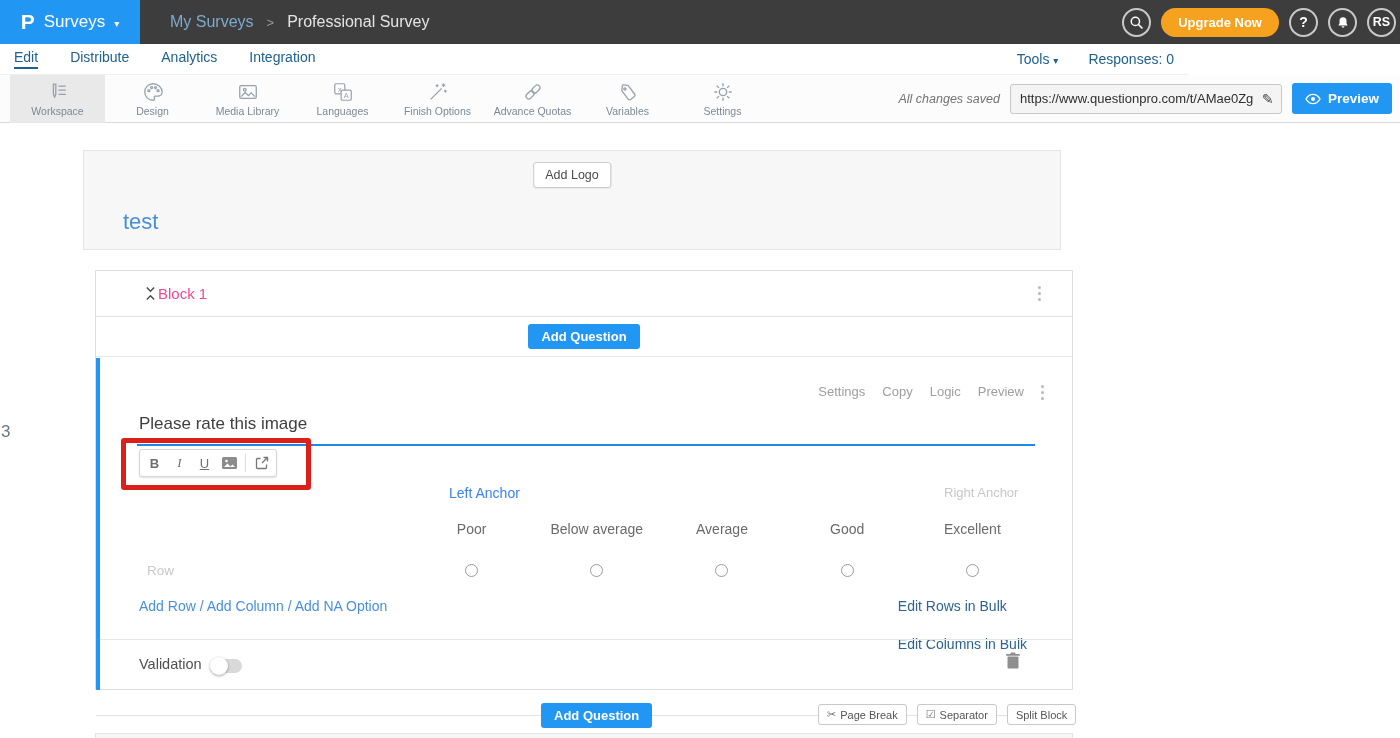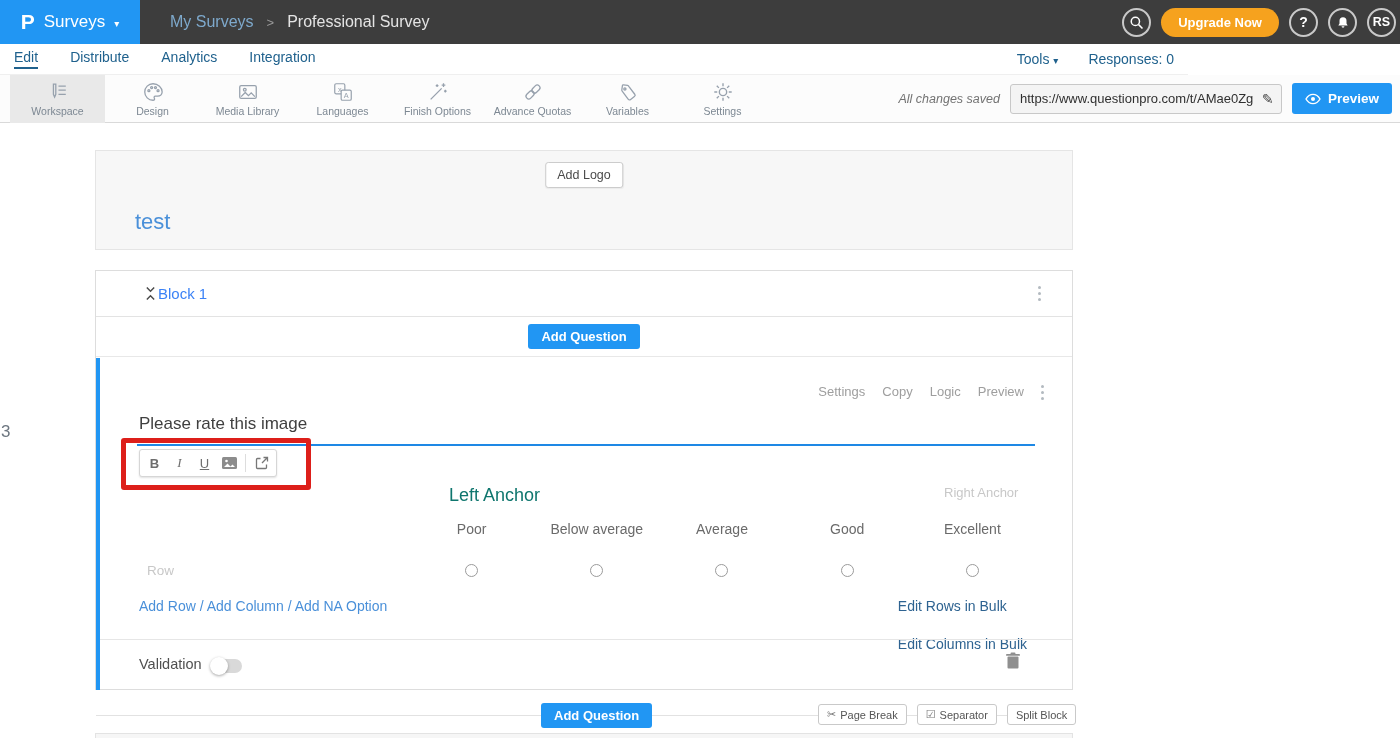--- a/index.html
+++ b/index.html
@@ -41,48 +41,48 @@
   .toolbar-right { margin-left:auto; display:flex; align-items:center; gap:10px; padding-right:8px; }
   .save-status { font-style:italic; font-size:12.5px; color:#737373; }
   .url-box { width:272px; height:30px; border:1px solid #c8c8c8; border-radius:3px; background:#f4f4f4; display:flex; align-items:center; overflow:hidden; }
   .url-box input { flex:1; min-width:0; border:none; outline:none; background:transparent; font-family:inherit; font-size:13px; color:#2f2f2f; padding:0 2px 0 9px; }
   .edit-zone { width:26px; text-align:center; color:#444; font-size:14px; cursor:pointer; }
   .preview-btn { height:31px; background:#2196f3; border:none; border-radius:3px; color:#fff; font-size:13.5px; font-weight:bold; display:flex; align-items:center; gap:7px; padding:0 13px; cursor:pointer; font-family:inherit; }
 
   
   .qnum { position:absolute; left:1px; top:422px; font-size:17px; color:#6d7680; }
 
-  .header-card { position:absolute; left:95px; top:150px; width:978px; height:100px; background:#f7f7f7; border:1px solid #e5e5e5; }
+  .header-card { position:absolute; left:83px; top:150px; width:978px; height:100px; background:#f7f7f7; border:1px solid #e5e5e5; }
   .add-logo-btn { position:absolute; left:50%; transform:translateX(-50%); top:11px; background:#fff; border:1px solid #ccc; border-radius:3px; padding:5px 11px; font-size:12.5px; color:#4a4a4a; cursor:pointer; font-family:inherit; box-shadow:0 1px 1px rgba(0,0,0,.05); }
   .survey-title { position:absolute; left:39px; top:58px; font-size:22px; color:#4a90d9; cursor:text; }
 
   .block-card { position:absolute; left:95px; top:270px; width:978px; height:420px; background:#fff; border:1px solid #ddd; }
   .block-header { position:relative; height:46px; border-bottom:1px solid #e3e3e3; }
   .collapse-icon { position:absolute; left:49px; top:14px; cursor:pointer; color:#4a4a4a; }
-  .block-title { position:absolute; left:62px; top:14px; font-size:15px; color:#3b82f6; }
+  .block-title { position:absolute; left:62px; top:14px; font-size:15px; color:#ec4899; }
   .dots { display:flex; flex-direction:column; gap:3px; cursor:pointer; }
   .dots i { width:3px; height:3px; border-radius:50%; background:#b3bac0; }
   .block-header .dots { position:absolute; right:31px; top:15px; }
   .add-q-row { height:40px; border-bottom:1px solid #e8e8e8; display:flex; align-items:center; justify-content:center; }
   .btn-blue { background:#2196f3; border:none; border-radius:3px; color:#fff; font-size:13px; font-weight:bold; padding:5px 13px; cursor:pointer; font-family:inherit; }
 
   .question-section { position:absolute; left:0; top:87px; width:976px; height:332px; border-left:4px solid #2196f3; }
   .q-actions { position:absolute; top:26px; right:48px; display:flex; gap:17px; font-size:13px; color:#9e9e9e; }
   .q-actions span { cursor:pointer; }
   .question-section .dots { position:absolute; right:28px; top:27px; }
   .q-title { position:absolute; left:39px; top:56px; font-size:17px; color:#3f3f3f; cursor:text; }
   .q-underline { position:absolute; left:37px; top:86px; width:898px; height:2px; background:#1e88e5; }
   .fmt-toolbar { position:absolute; left:39px; top:91px; height:28px; display:flex; align-items:center; background:#fff; border:1px solid #d6d6d6; border-radius:3px; box-shadow:0 1px 2px rgba(0,0,0,.12); padding:0 2px; }
   .fmt-btn { width:25px; height:26px; display:flex; align-items:center; justify-content:center; color:#6e6e6e; cursor:pointer; font-size:13px; }
   .fmt-bold { font-weight:bold; }
   .fmt-italic { font-style:italic; font-family:"Liberation Serif","DejaVu Serif",serif; }
   .fmt-underline { text-decoration:underline; }
   .fmt-sep { width:1px; height:18px; background:#ddd; margin:0 3px; }
   .red-box { position:absolute; left:21px; top:80px; width:190px; height:52px; border:5px solid #dd1f1a; border-radius:3px; z-index:5; pointer-events:none; }
-  .anchor-left { position:absolute; left:349px; top:127px; font-size:18px; color:#0f766e; cursor:text; }
+  .anchor-left { position:absolute; left:349px; top:127px; font-size:14px; color:#3b82f6; cursor:text; }
   .anchor-right { position:absolute; left:844px; top:127px; font-size:13px; color:#c8c8c8; cursor:text; }
   .matrix-headers, .matrix-radios { position:absolute; left:309px; width:626px; display:grid; grid-template-columns:repeat(5,1fr); }
   .matrix-headers { top:163px; }
   .matrix-headers span { text-align:center; font-size:14px; color:#6a6a6a; cursor:text; }
   .matrix-radios { top:206px; }
   .radio { width:13px; height:13px; border:1px solid #9b9b9b; border-radius:50%; background:#fff; margin:0 auto; cursor:pointer; }
   .row-label { position:absolute; left:47px; top:205px; font-size:13.5px; color:#c8c8c8; cursor:text; }
   .links-left { position:absolute; left:39px; top:240px; font-size:14px; color:#4a90d9; }
   .links-left span { cursor:pointer; }
   .links-right { position:absolute; right:45px; top:240px; display:flex; gap:22px; font-size:14px; color:#2e6391;flex-direction:column; }

